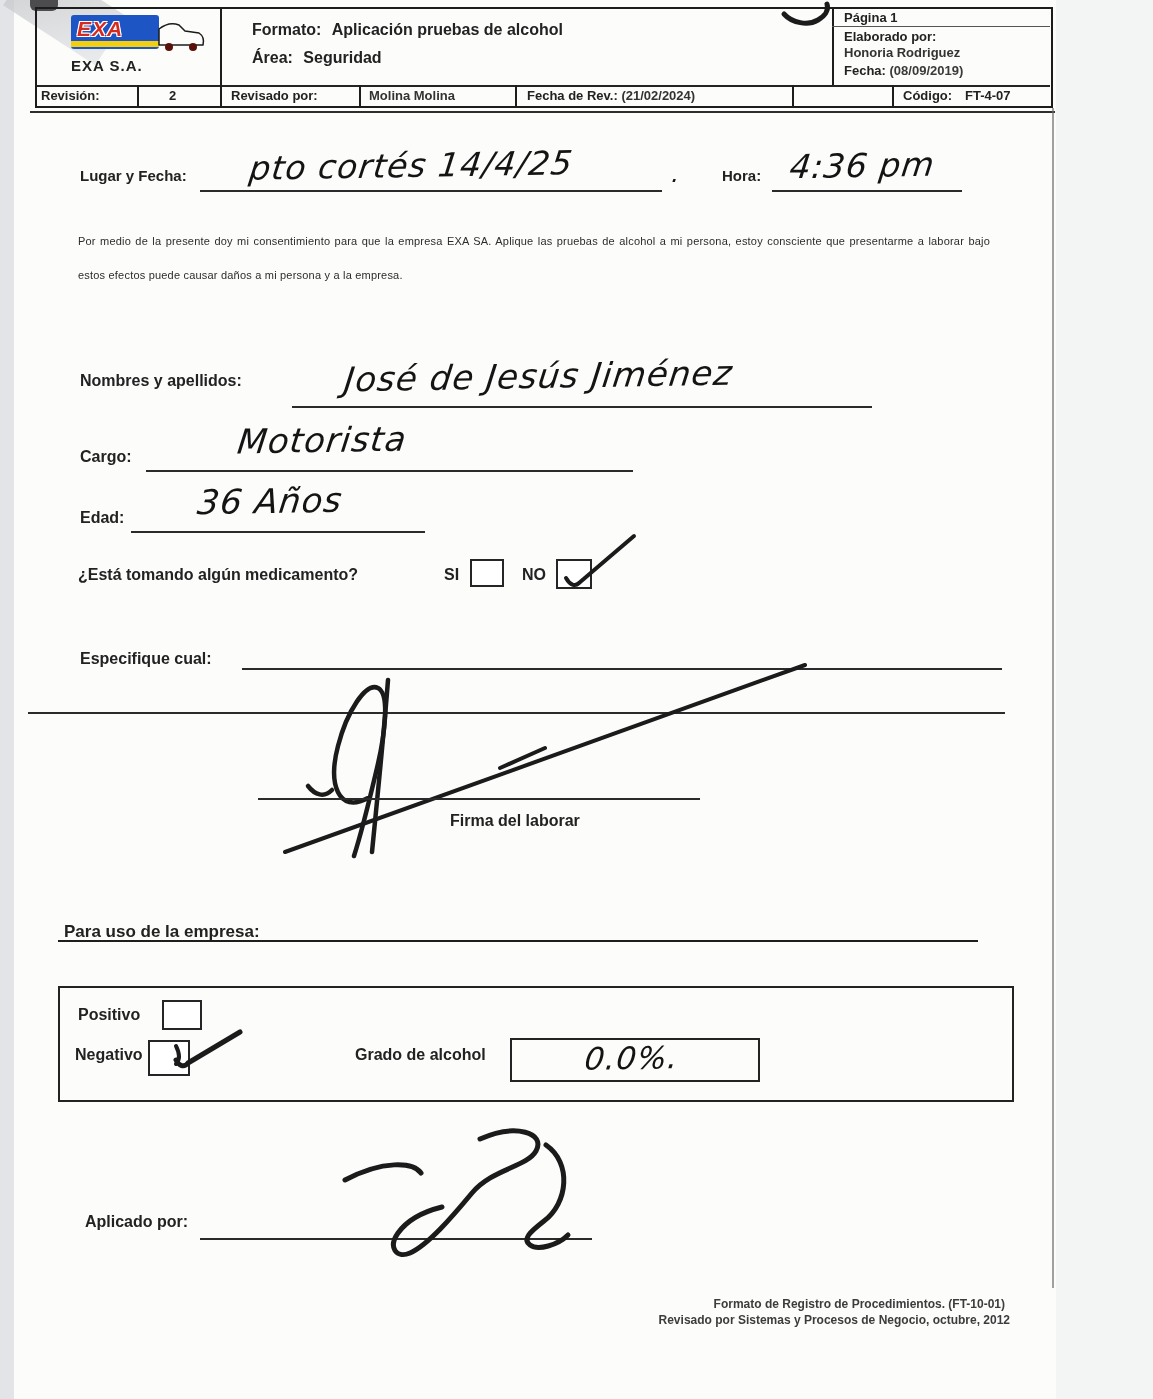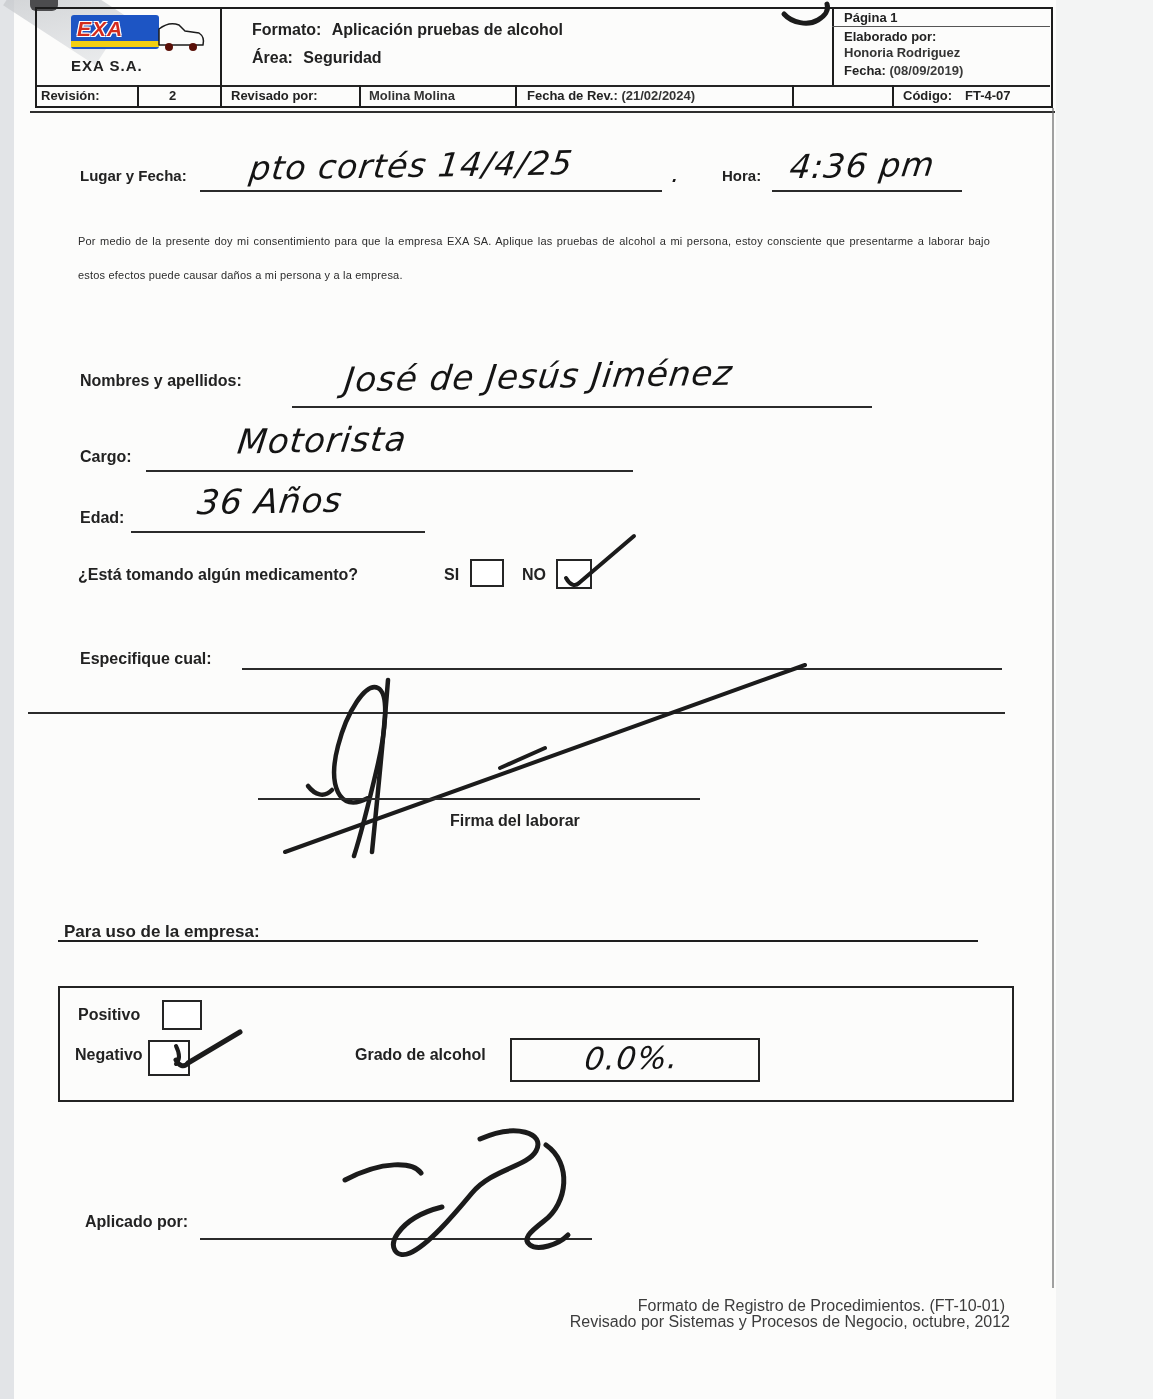--- a/index.html
+++ b/index.html
@@ -12,21 +12,21 @@
   .hand{font-family:"DejaVu Sans",sans-serif;font-style:italic;color:#141414;
         transform:skewX(-8deg) rotate(-1deg);white-space:nowrap;letter-spacing:1px;}
   .uline{border-bottom:2px solid #2b2b2b;}
   .box{border:2px solid #232323;background:transparent;}
   .cell{position:absolute;box-sizing:border-box;}
   .vline{position:absolute;width:2px;background:#1d1d1d;}
   .hline{position:absolute;height:2px;background:#242424;}
   .chk{position:absolute;border:2.5px solid #252525;background:#fff;}
   svg{position:absolute;overflow:visible;}
   .sig path{fill:none;stroke:#1b1b1b;stroke-linecap:round;stroke-linejoin:round;}
-  .footer-line{font-size:16px;font-weight:400;color:#3c3c3c;text-align:right;white-space:nowrap;}
+  .footer-line{font-size:12px;font-weight:700;color:#3c3c3c;text-align:right;white-space:nowrap;}
   .artifact{pointer-events:none;}
 </style>
 </head>
 <body>
 
 <div id="stage">
   <div id="paper"></div>
 
   <div class="abs artifact" style="left:0;top:0;width:14px;height:1399px;background:#e2e4e7;"></div>
   <div class="abs artifact" style="left:10px;top:-18px;width:110px;height:58px;background:linear-gradient(135deg,#b9bcc0,#e4e6e8);

